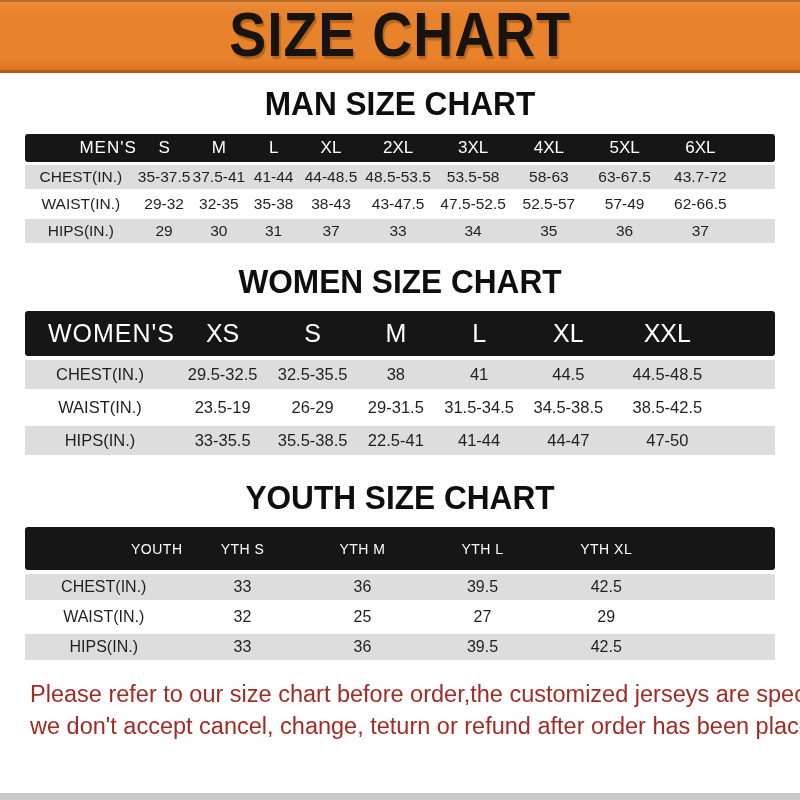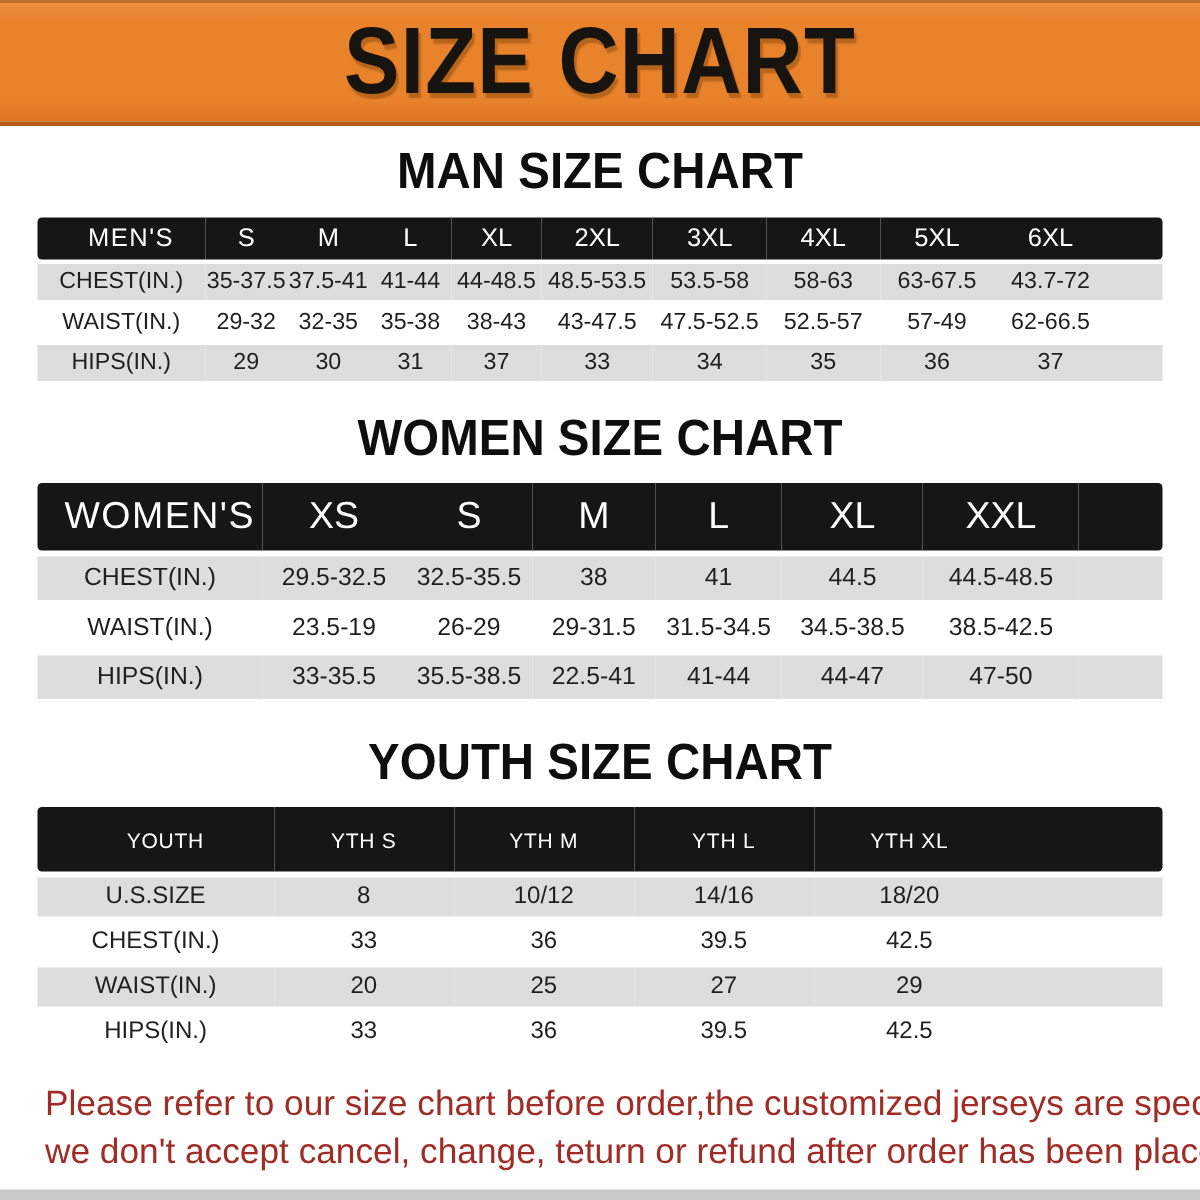--- a/index.html
+++ b/index.html
@@ -8,25 +8,25 @@
   .page {
     position: relative;
     width: 800px; height: 800px;
     margin: 0 auto;
     background: #fefefe;
     overflow: hidden;
   }
 
   
   .banner {
-    height: 84px;
+    height: 73px;
     background: linear-gradient(180deg, #ef9040 0%, #e8822b 18%, #e8822b 82%, #dd7520 100%);
     border-bottom: 3px solid #b85a16;
     box-shadow: inset 0 2px 0 rgba(70,35,0,.30);
-    display: flex; align-items: center; justify-content: center;
+    display: flex; align-items: flex-end; justify-content: center;
   }
   .banner h1 {
     margin: 0;
     font-size: 63px;
     font-weight: 700;
     color: #17130e;
     letter-spacing: 1px;
     transform: scaleX(.88);
     text-shadow: 2px 3px 1px rgba(95,48,0,.35);
     white-space: nowrap;
@@ -67,21 +67,21 @@
   }
   .size-table tr.head th {
     background: #161616;
     color: #ffffff;
     font-weight: 400;
   }
   .size-table tr.head th:first-child { border-radius: 3px 0 0 3px; }
   .size-table tr.head th:last-child  { border-radius: 0 3px 3px 0; }
   .size-table th.table-title {
     font-weight: 700;
-    text-align: center;
+    text-align: right;
     padding-left: 13px;
     letter-spacing: 1px;
   }
   .size-table tbody tr:nth-child(odd)  td { background: #dcdddc; }
   .size-table tbody tr:nth-child(even) td { background: #ffffff; }
 
   .men   tr.head th { height: 28px; font-size: 17px; }
   .men   th.table-title { font-size: 23px; }
   .men   tbody td { height: 24px; font-size: 15.5px; }
 
@@ -269,38 +269,30 @@
             <th class="table-title">YOUTH</th>
             <th>YTH S</th>
             <th>YTH M</th>
             <th>YTH L</th>
             <th>YTH XL</th>
             <th class="spacer"></th>
           </tr>
         </thead>
         <tbody>
           <tr>
-            <td class="row-label">U.S.SIZE</td>
-            <td>8</td>
-            <td>10/12</td>
-            <td>14/16</td>
-            <td>18/20</td>
-            <td class="spacer"></td>
-          </tr>
-          <tr>
             <td class="row-label">CHEST(IN.)</td>
             <td>33</td>
             <td>36</td>
             <td>39.5</td>
             <td>42.5</td>
             <td class="spacer"></td>
           </tr>
           <tr>
             <td class="row-label">WAIST(IN.)</td>
-            <td>20</td>
+            <td>32</td>
             <td>25</td>
             <td>27</td>
             <td>29</td>
             <td class="spacer"></td>
           </tr>
           <tr>
             <td class="row-label">HIPS(IN.)</td>
             <td>33</td>
             <td>36</td>
             <td>39.5</td>

